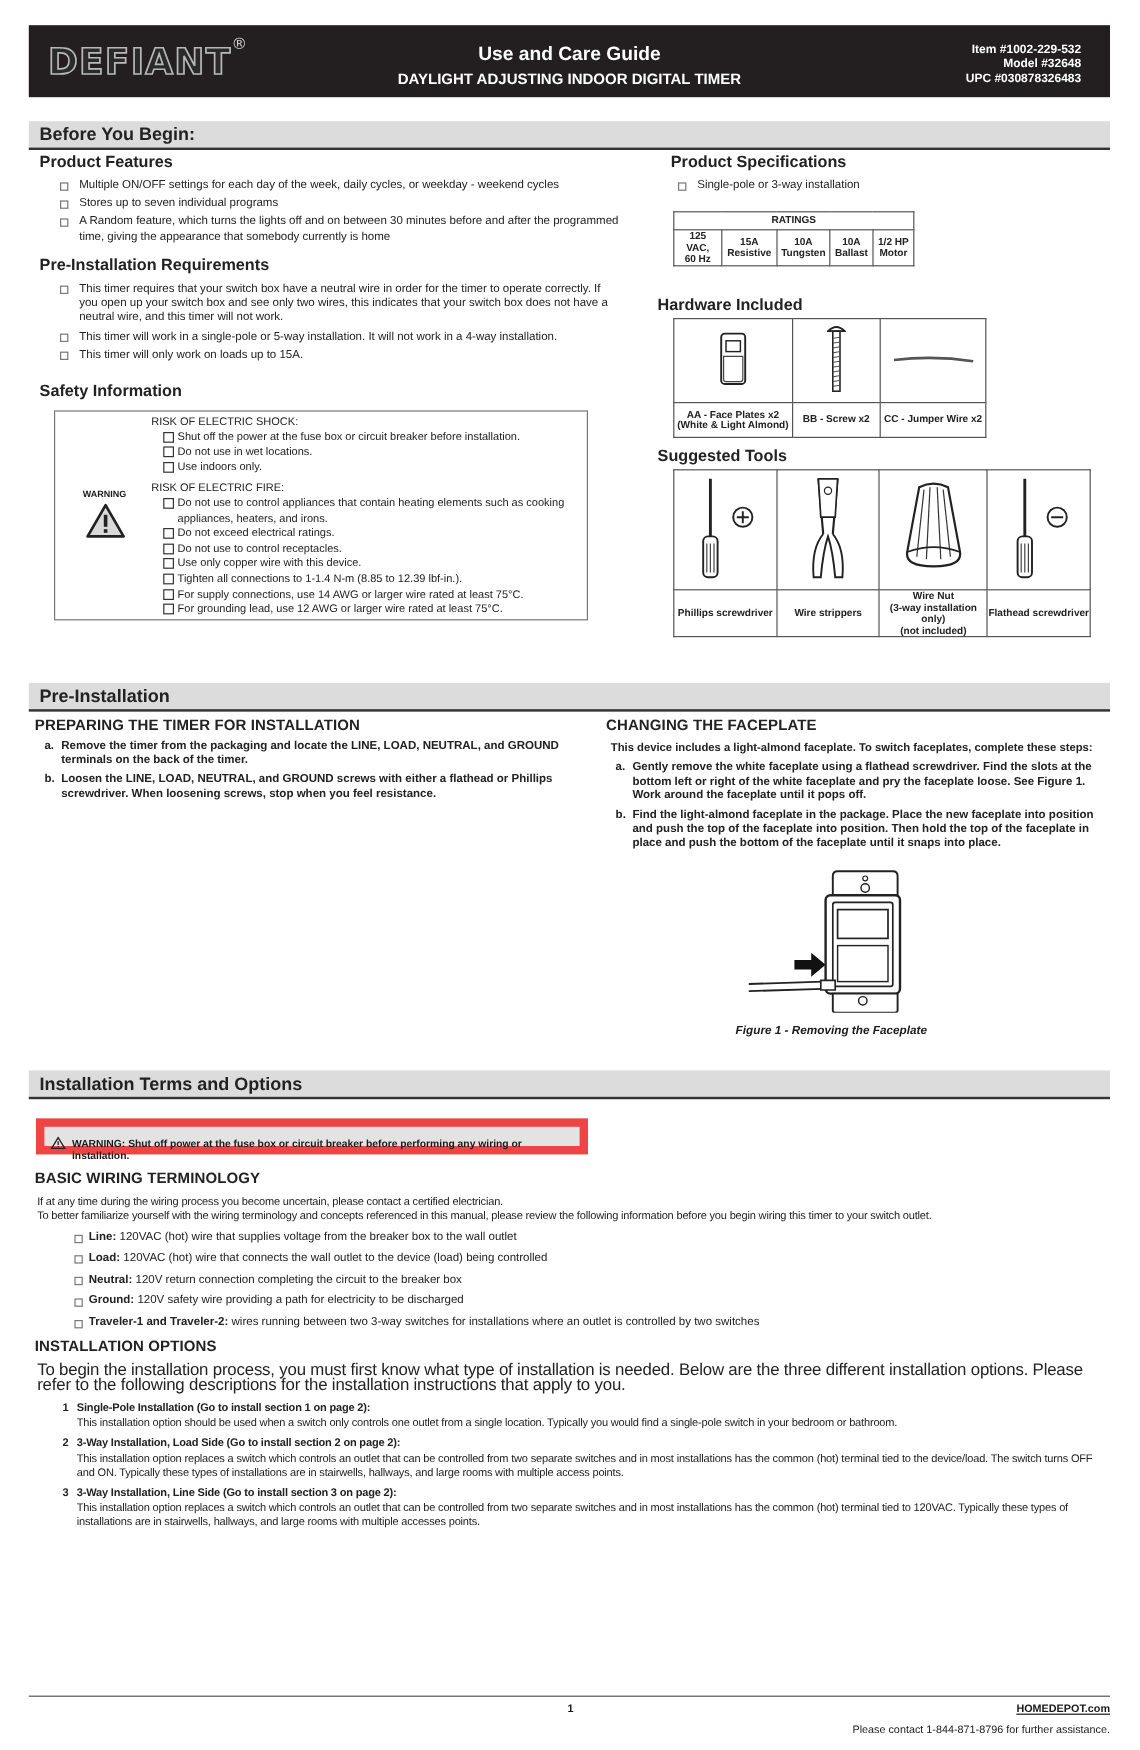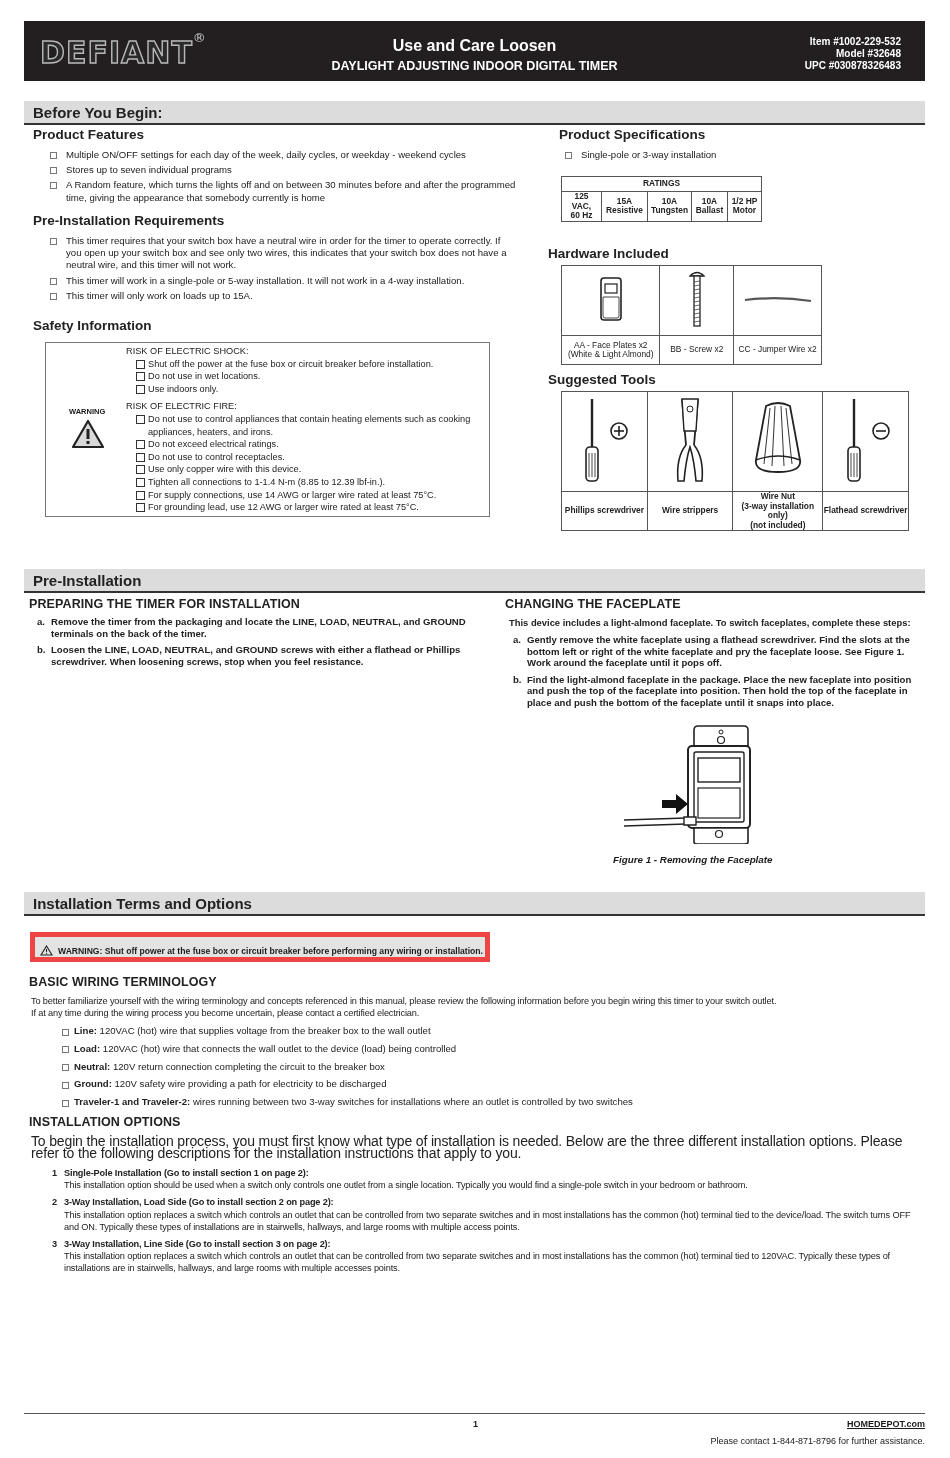--- a/index.html
+++ b/index.html
@@ -38,32 +38,32 @@
   .safety-text li::before { content: ""; position: absolute; left: 10px; top: 2px; width: 7px; height: 7px; border: 1px solid #333; }
   .safety-text .gap { height: 5px; }
 
   
   table { border-collapse: collapse; position: absolute; }
   td, th { border: 1px solid #555; font-size: 8.4px; text-align: center; vertical-align: middle; line-height: 9.5px; color: #222; }
   .ratings th { font-weight: bold; height: 15px; }
   .ratings td { height: 29px; font-weight: bold; padding: 0 3px; }
 
   .hw td.img { height: 70px; }
-  .hw td.cap { height: 29px; font-weight: normal; }
+  .hw td.cap { height: 29px; font-weight: bold; }
   .tools td.img { height: 100px; }
   .tools td.cap { height: 30px; font-weight: bold; }
 
   .para { position: absolute; font-size: 9.4px; line-height: 12px; color: #222; }
   .alist { position: absolute; list-style: none; font-size: 9.6px; line-height: 11.6px; color: #222; }
   .alist li { position: relative; padding-left: 14px; margin-bottom: 5px; font-weight: bold; }
   .alist li .mk { position: absolute; left: 0; top: 0; }
 
   .figure-cap { left: 613px; top: 854px; font-size: 9.8px; font-weight: bold; font-style: italic; }
 
-  .warnbar { left: 30px; top: 932px; width: 460px; height: 30px; border: 5px solid #ef4444; background: #e3e3e3; }
+  .warnbar { left: 30px; top: 932px; width: 460px; height: 30px; border: 7px solid #ef4444; background: #e3e3e3; }
   .warnbar span { position: absolute; left: 23px; top: 9px; font-size: 8.6px; font-weight: bold; }
 
   .terms { position: absolute; list-style: none; font-size: 9.6px; line-height: 12px; color: #222; left: 62px; }
   .terms li { position: relative; padding-left: 12px; margin-bottom: 5.8px; }
   .terms li::before { content: ""; position: absolute; left: 0; top: 3.5px; width: 5px; height: 5px; border: 1px solid #777; }
   .terms b { font-weight: bold; }
 
   .opts { position: absolute; left: 52px; width: 860px; list-style: none; font-size: 9.6px; line-height: 12.2px; color: #222; }
   .opts li { position: relative; padding-left: 12px; margin-bottom: 5px; }
   .opts li .num { position: absolute; left: 0; top: 0; font-weight: bold; }
@@ -72,21 +72,21 @@
   .footer-rule { left: 24px; top: 1413px; width: 901px; height: 1px; background: #555; }
   .footer-page { left: 473px; top: 1419px; font-size: 9px; font-weight: bold; }
   .footer-site { right: 25px; top: 1419px; font-size: 9px; font-weight: bold; text-decoration: underline; }
   .footer-contact { right: 25px; top: 1436px; font-size: 9px; font-weight: normal; }
 </style>
 </head>
 <body>
 
 <div class="abs banner">
   <div class="abs logo"><span>DEFIANT</span><sup>®</sup></div>
-  <div class="abs banner-title">Use and Care Loosen</div>
+  <div class="abs banner-title">Use and Care Guide</div>
   <div class="abs banner-sub">DAYLIGHT ADJUSTING INDOOR DIGITAL TIMER</div>
   <div class="abs banner-ids">
     <div>Item #1002-229-532</div>
     <div>Model #32648</div>
     <div>UPC #030878326483</div>
   </div>
 </div>
 
 <div class="abs section-bar" style="top:101px;">
   <span>Before You Begin:</span>
@@ -334,22 +334,22 @@
   <svg style="position:absolute; left:5px; top:8px;" width="13" height="11" viewBox="0 0 13 11">
     <polygon points="6.5,1 12,10 1,10" fill="none" stroke="#222" stroke-width="1.1"></polygon>
     <line x1="6.5" y1="4" x2="6.5" y2="7.2" stroke="#222" stroke-width="1.1"></line>
     <circle cx="6.5" cy="8.6" r="0.6" fill="#222"></circle>
   </svg>
   <span>WARNING:  Shut off power at the fuse box or circuit breaker before performing any wiring or installation.</span>
 </div>
 
 <h4 class="caps" style="left:29px; top:975px;">BASIC WIRING TERMINOLOGY</h4>
 <div class="para" style="left:31px; top:995px; width:895px; font-size:9.2px; letter-spacing:-0.15px;">
+  <div>If at any time during the wiring process you become uncertain, please contact a certified electrician.</div>
   <div>To better familiarize yourself with the wiring terminology and concepts referenced in this manual, please review the following information before you begin wiring this timer to your switch outlet.</div>
-  <div>If at any time during the wiring process you become uncertain, please contact a certified electrician.</div>
 </div>
 <ul class="terms" style="top:1025px; width:860px;">
   <li><b>Line:</b><span> 120VAC (hot) wire that supplies voltage from the breaker box to the wall outlet</span></li>
   <li><b>Load:</b><span> 120VAC (hot) wire that connects the wall outlet to the device (load) being controlled</span></li>
   <li><b>Neutral:</b><span> 120V return connection completing the circuit to the breaker box</span></li>
   <li><b>Ground:</b><span> 120V safety wire providing a path for electricity to be discharged</span></li>
   <li><b>Traveler-1 and Traveler-2:</b><span> wires running between two 3-way switches for installations where an outlet is controlled by two switches</span></li>
 </ul>
 
 <h4 class="caps" style="left:29px; top:1115px;">INSTALLATION OPTIONS</h4>

